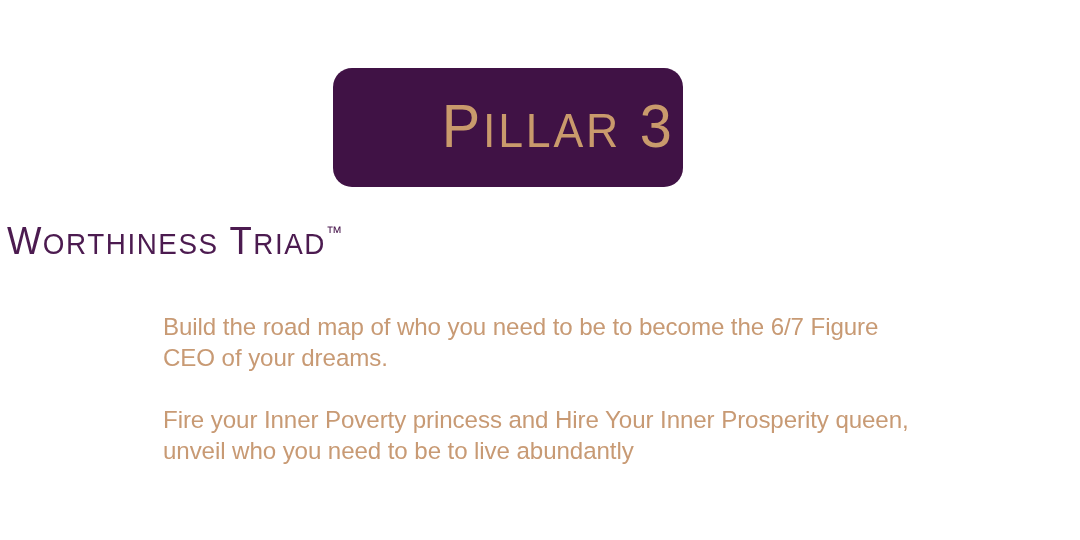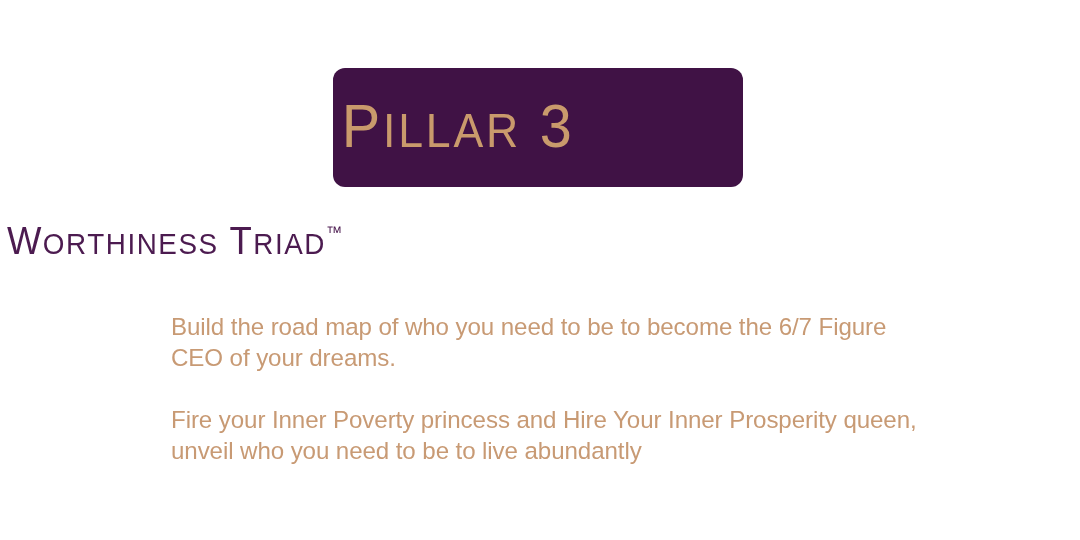--- a/index.html
+++ b/index.html
@@ -19,27 +19,27 @@
     position: absolute;
     inset: 0;
     background: #ffffff;
   }
 
   
   .badge {
     position: absolute;
     left: 333px;
     top: 68px;
-    width: 410px;
+    width: 350px;
     height: 119px;
     background: #401245;
-    border-radius: 12px;
+    border-radius: 19px;
     display: flex;
     align-items: center;
-    justify-content: flex-start;
+    justify-content: flex-end;
     box-sizing: border-box;
   }
 
   .badge-text {
     color: #c99a6c;
     font-family: "Liberation Sans", sans-serif;
     font-weight: 300;
     font-size: 62px;
     line-height: 1;
     letter-spacing: 3px;
@@ -93,21 +93,21 @@
     font-size: 17px;
     vertical-align: super;
     letter-spacing: 0;
     position: relative;
     top: -2px;
   }
 
   
   .body-copy {
     position: absolute;
-    left: 171px;
+    left: 163px;
     top: 311px;
     width: 760px;
   }
   .paragraph {
     color: #c89a74;
     font-family: "Liberation Sans", sans-serif;
     font-weight: 300;
     font-size: 24.5px;
     line-height: 31px;
     letter-spacing: -0.1px;

